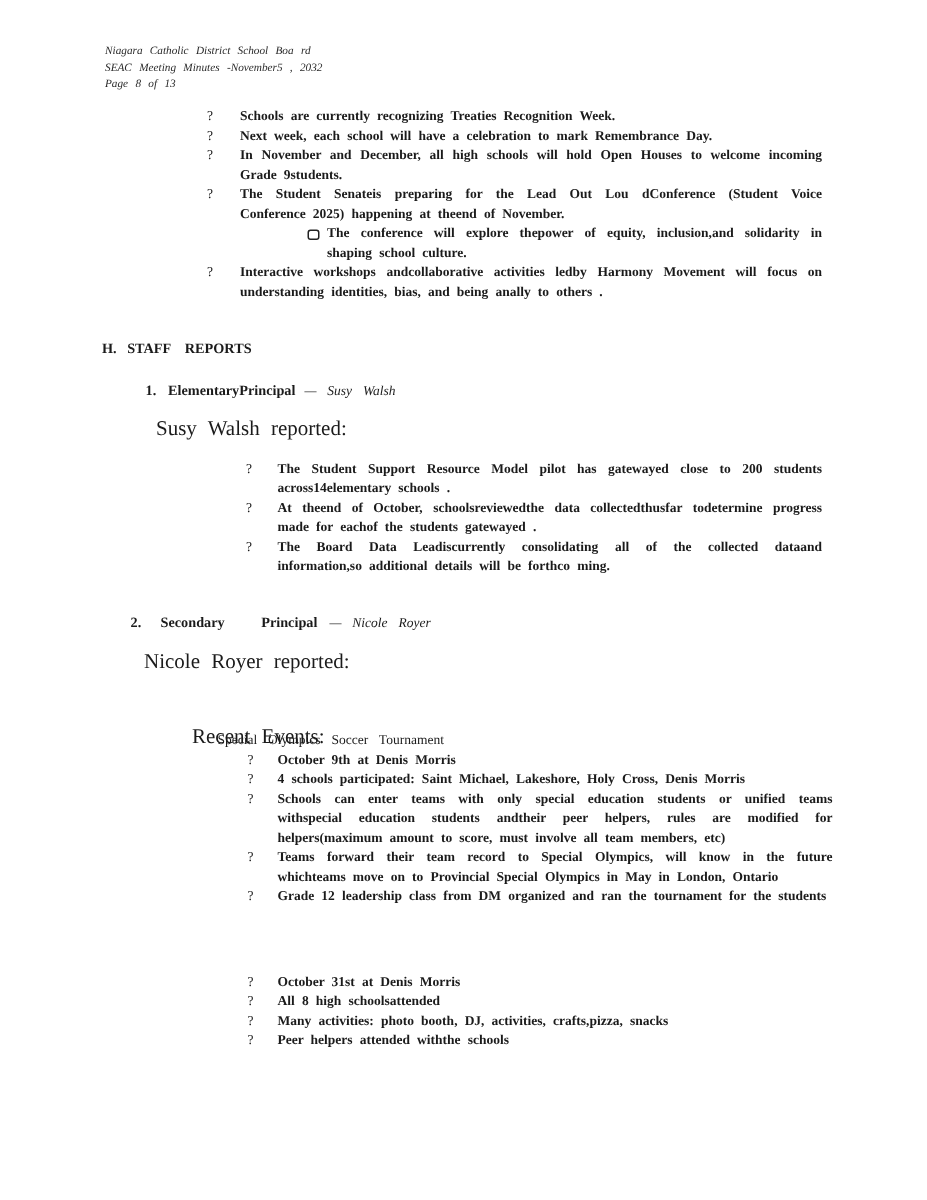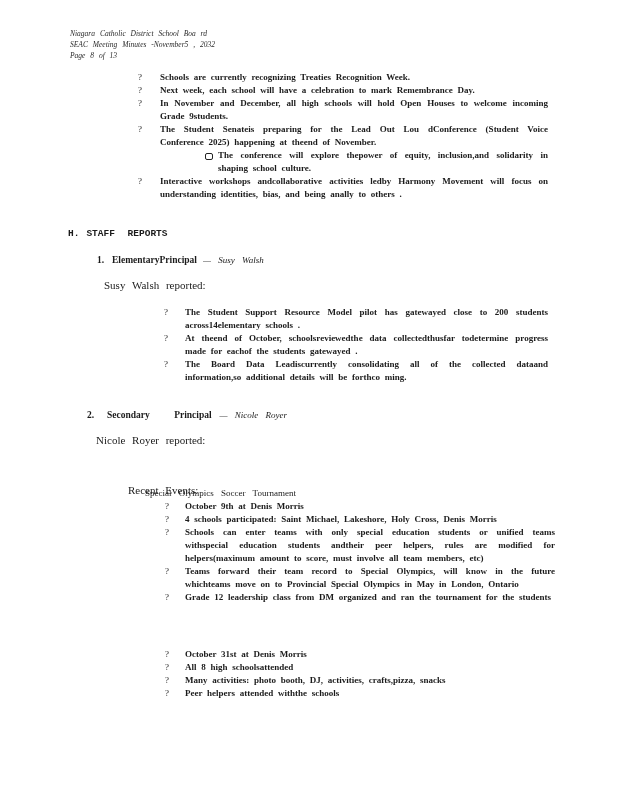--- a/index.html
+++ b/index.html
@@ -25,36 +25,36 @@
   .t{flex:1;text-align:justify;word-spacing:2.5px;font-weight:bold;}
   
   .glist{position:absolute;left:138px;top:71px;width:410px;}
   .glist .mk{width:22px;}
   .subrow{margin-left:67px;}
   .subrow .mk{width:13px;padding-top:2px;}
   .circle{display:inline-block;width:6px;height:5px;border:1px solid #222;border-radius:2px;}
   
   .staff-h{
     position:absolute;left:68px;top:228px;
-    font-weight:bold;font-size:9.5px;word-spacing:7px;font-family:Liberation Mono, monospace;
+    font-weight:bold;font-size:9.5px;word-spacing:7px;
   }
   .staff-h .lbl{margin-right:7px;}
   
   .item{position:absolute;font-size:9.5px;}
   .item .num{font-weight:bold;display:inline-block;}
   .item .ttl{font-weight:bold;}
   .item .pres{font-style:italic;font-size:9px;word-spacing:5px;}
   .item1{left:97px;top:255px;}
   .item1 .num{width:15px;}
   .item1 .pres{margin-left:6px;}
   .item2{left:87px;top:410px;}
   .item2 .num{width:20px;}
   .item2 .ttl{word-spacing:22px;}
   .item2 .pres{margin-left:8px;}
-  .plain{position:absolute;font-size:11px;word-spacing:4px;}
+  .plain{position:absolute;font-size:14px;word-spacing:4px;}
   .reported1{left:104px;top:279px;}
   .reported2{left:96px;top:434px;}
   .recent{left:128px;top:484px;}
   
   .slist{position:absolute;left:164px;top:306px;width:384px;}
   .slist .mk{width:21px;}
   
   .event{position:absolute;left:145px;width:410px;}
   .event .etitle{word-spacing:5px;}
   .event .row{margin-left:20px;}

